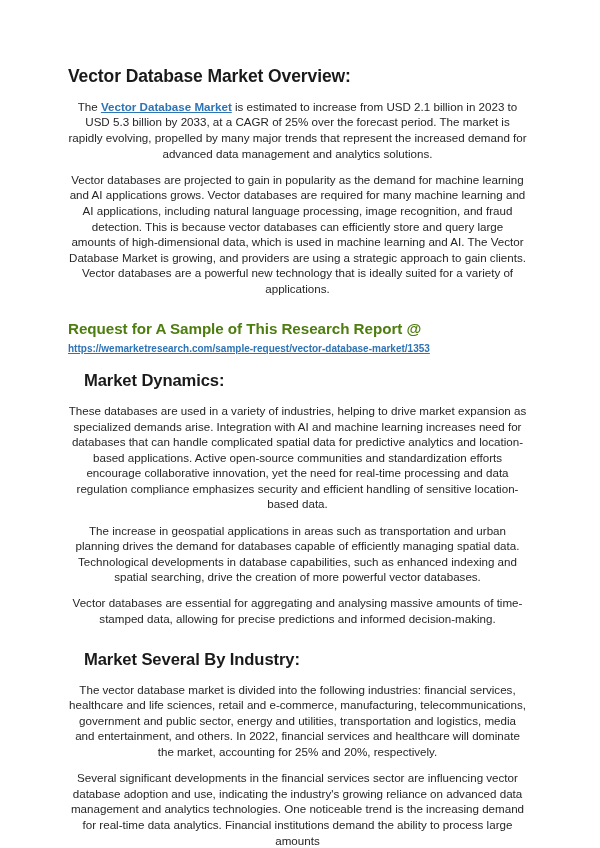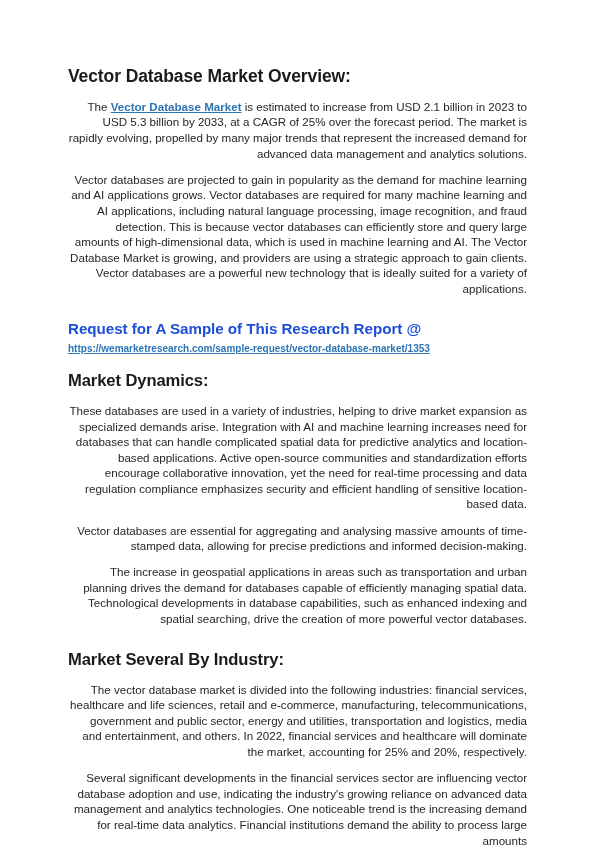--- a/index.html
+++ b/index.html
@@ -29,39 +29,39 @@
     font-size: 17.5px;
     font-weight: bold;
     color: #1a1a1a;
     margin: 0 0 11px 0;
     line-height: 1.25;
     letter-spacing: -0.1px;
   }
   h2.doc-subheading {
     font-size: 15.2px;
     font-weight: bold;
-    color: #1d4ed8;
+    color: #4d7c0f;
     margin: 0;
     line-height: 1.3;
     letter-spacing: -0.05px;
   }
   h2.section-heading {
     font-size: 16.6px;
     font-weight: bold;
     color: #1a1a1a;
-    margin: 0 0 11px 0;
+    margin: 0 0 11px 16px;
     line-height: 1.3;
     letter-spacing: -0.1px;
   }
   p.para {
     font-size: 11.6px;
     line-height: 15.6px;
     margin: 0 0 10.5px 0;
     color: #262626;
-    text-align: right;
+    text-align: center;
   }
   p.para:last-child {
     margin-bottom: 0;
   }
   a.inline-link {
     color: #2e74b5;
     text-decoration: underline;
     font-weight: bold;
   }
   .url-line {
@@ -99,23 +99,23 @@
     <h2 class="doc-subheading">Request for A Sample of This Research Report @</h2>
 
     <p class="url-line"><a class="url-link" href="#">https://wemarketresearch.com/sample-request/vector-database-market/1353</a></p>
 
     <div class="gap-after-url"></div>
 
     <h2 class="section-heading">Market Dynamics:</h2>
 
     <p class="para">These databases are used in a variety of industries, helping to drive market expansion as specialized demands arise. Integration with AI and machine learning increases need for databases that can handle complicated spatial data for predictive analytics and location-based applications. Active open-source communities and standardization efforts encourage collaborative innovation, yet the need for real-time processing and data regulation compliance emphasizes security and efficient handling of sensitive location-based data.</p>
 
+    <p class="para">The increase in geospatial applications in areas such as transportation and urban planning drives the demand for databases capable of efficiently managing spatial data. Technological developments in database capabilities, such as enhanced indexing and spatial searching, drive the creation of more powerful vector databases.</p>
+
     <p class="para">Vector databases are essential for aggregating and analysing massive amounts of time-stamped data, allowing for precise predictions and informed decision-making.</p>
-
-    <p class="para">The increase in geospatial applications in areas such as transportation and urban planning drives the demand for databases capable of efficiently managing spatial data. Technological developments in database capabilities, such as enhanced indexing and spatial searching, drive the creation of more powerful vector databases.</p>
 
     <div class="gap-before-heading"></div>
 
     <h2 class="section-heading">Market Several By Industry:</h2>
 
     <p class="para">The vector database market is divided into the following industries: financial services, healthcare and life sciences, retail and e-commerce, manufacturing, telecommunications, government and public sector, energy and utilities, transportation and logistics, media and entertainment, and others. In 2022, financial services and healthcare will dominate the market, accounting for 25% and 20%, respectively.</p>
 
     <p class="para">Several significant developments in the financial services sector are influencing vector database adoption and use, indicating the industry's growing reliance on advanced data management and analytics technologies. One noticeable trend is the increasing demand for real-time data analytics. Financial institutions demand the ability to process large amounts</p>
 
   </div>

